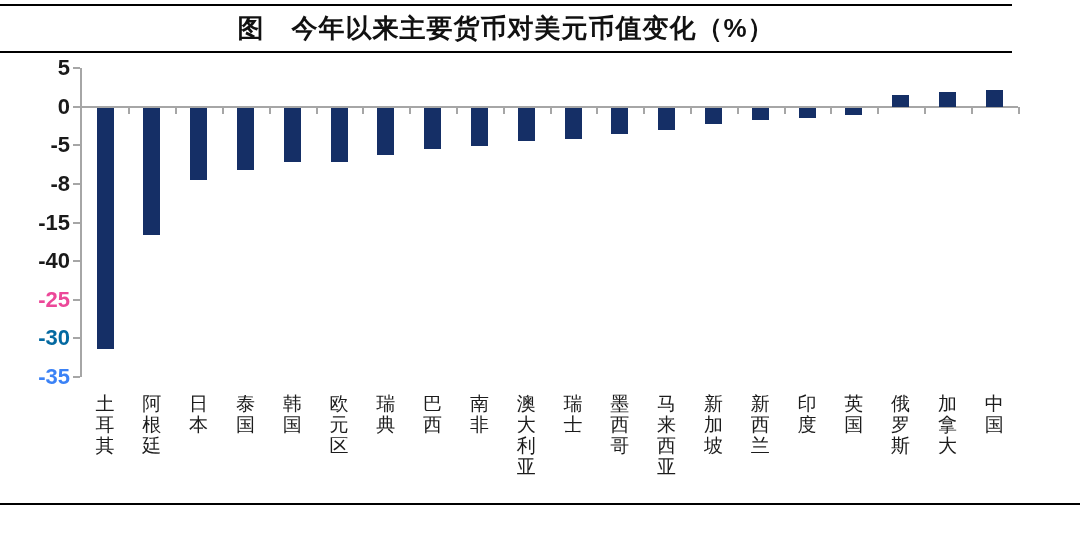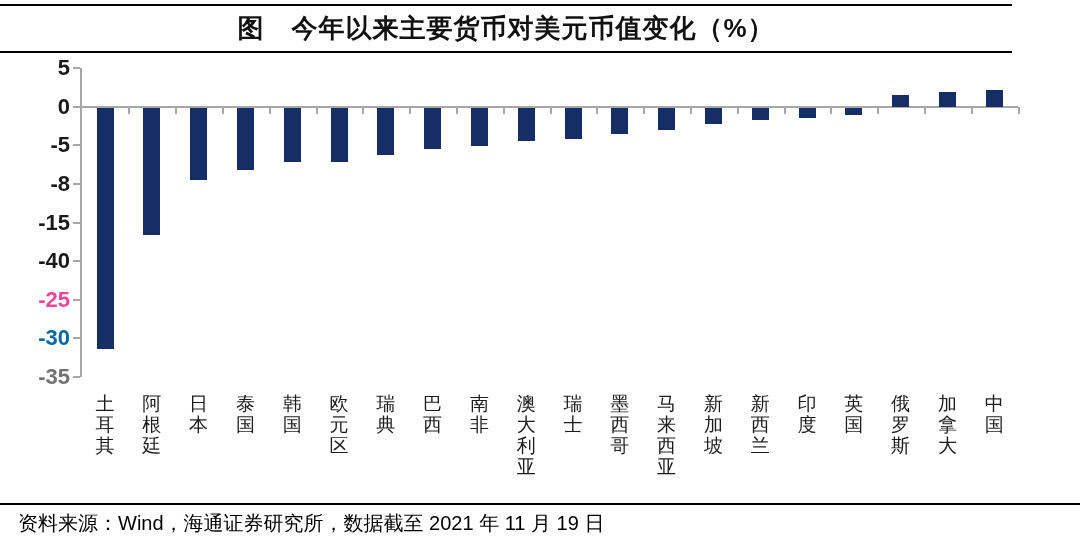--- a/index.html
+++ b/index.html
@@ -64,21 +64,21 @@
       <div class="ylabel" style="top: 103.875px; color: rgb(26, 26, 26);">-8</div>
       <div class="ytick" style="top: 153.5px; background: rgb(166, 166, 166);"></div>
       <div class="ylabel" style="top: 142.5px; color: rgb(26, 26, 26); padding-left: 24px;">-15</div>
       <div class="ytick" style="top: 192.125px; background: rgb(166, 166, 166);"></div>
       <div class="ylabel" style="top: 181.125px; color: rgb(26, 26, 26);">-40</div>
       <div class="ytick" style="top: 230.75px; background: rgb(166, 166, 166);"></div>
       <div class="ylabel" style="top: 219.75px; color: #ec4899;">-25</div>
       <div class="ytick" style="top: 269.375px; background: rgb(166, 166, 166);"></div>
       <div class="ylabel" style="top: 258.375px; color: #0369a1;">-30</div>
       <div class="ytick" style="top: 308px; background: rgb(166, 166, 166);"></div>
-      <div class="ylabel" style="top: 297px; color: #737373;">-35</div>
+      <div class="ylabel" style="top: 297px; color: #3b82f6;">-35</div>
       <div class="zero-line" style="top: 37.625px; width: 938px; background: rgb(166, 166, 166);"></div>
       <div class="btick" style="left: 48.4px; top: 38.625px; height: 7px; background: rgb(166, 166, 166);"></div>
       <div class="btick" style="left: 95.2px; top: 38.625px; height: 7px; background: rgb(166, 166, 166);"></div>
       <div class="btick" style="left: 142px; top: 38.625px; height: 7px; background: rgb(166, 166, 166);"></div>
       <div class="btick" style="left: 188.8px; top: 38.625px; height: 7px; background: rgb(166, 166, 166);"></div>
       <div class="btick" style="left: 235.6px; top: 38.625px; height: 7px; background: rgb(166, 166, 166);"></div>
       <div class="btick" style="left: 282.4px; top: 38.625px; height: 7px; background: rgb(166, 166, 166);"></div>
       <div class="btick" style="left: 329.2px; top: 38.625px; height: 7px; background: rgb(166, 166, 166);"></div>
       <div class="btick" style="left: 376px; top: 38.625px; height: 7px; background: rgb(166, 166, 166);"></div>
       <div class="btick" style="left: 422.8px; top: 38.625px; height: 7px; background: rgb(166, 166, 166);"></div>
@@ -164,15 +164,14 @@
 罗
 斯</div>
       <div class="xlabel" style="left: 947.4px;">加
 拿
 大</div>
       <div class="xlabel" style="left: 994.2px;">中
 国</div>
     </div>
 
   <div class="footer-rule" id="footerRule" style="background: rgb(0, 0, 0);"></div>
-  <div class="footer">资料来源：Wind，海通证券研究所，数据截至 2021 年 11 月 19 日</div>
 
 </div>
 
 </body></html>

